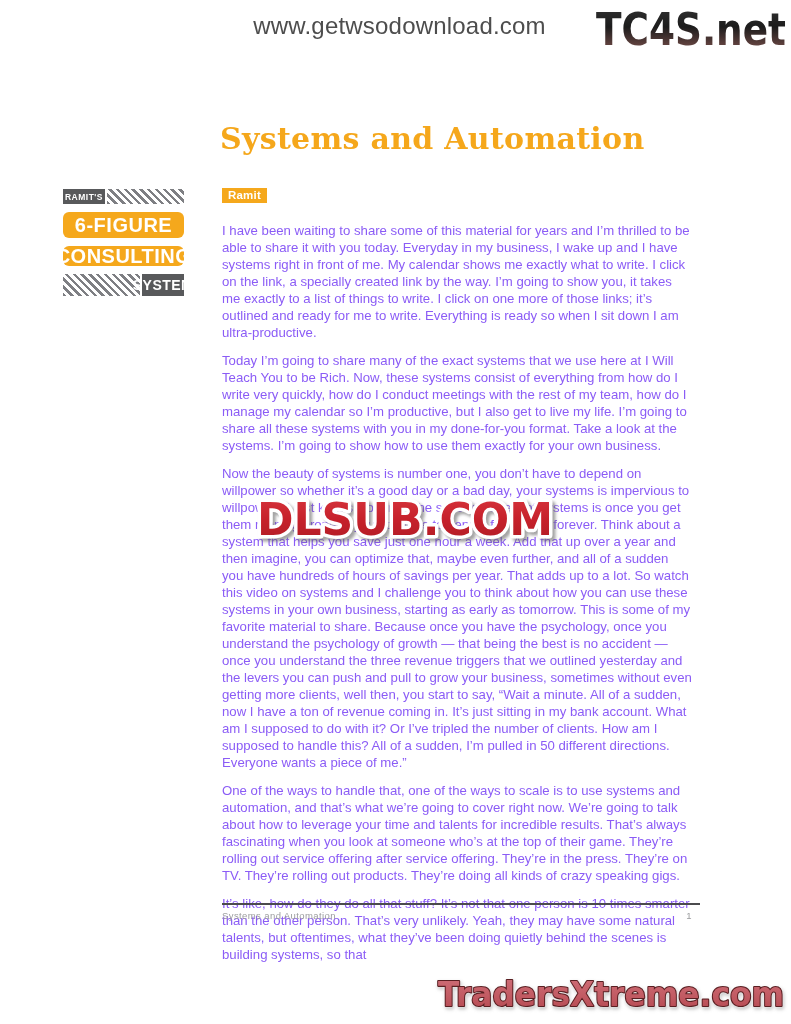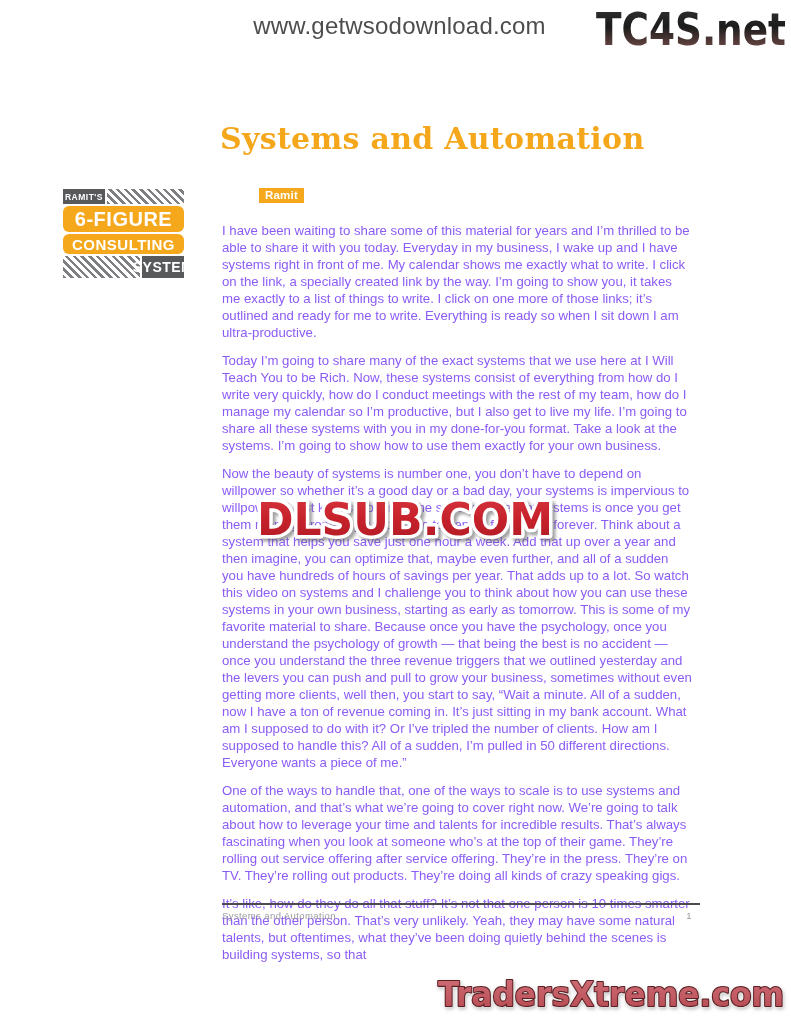--- a/index.html
+++ b/index.html
@@ -29,51 +29,50 @@
     font-weight: bold;
     font-size: 30px;
     color: #F5A71B;
     letter-spacing: 0.3px;
   }
 
   
   .badge {
     position: absolute; top: 189px; left: 63px;
     width: 121px;
-    display: flex; flex-direction: column; gap: 2px;
+    display: flex; flex-direction: column; gap: 8px;
   }
   .badge-row { display: flex; gap: 2px; }
   .badge-box {
     background: #58595B; color: #fff;
     font-weight: bold; display: flex; align-items: center; justify-content: center;
   }
   .badge-top-label { width: 42px; height: 15px; font-size: 8.5px; letter-spacing: 0.5px; }
   .badge-bottom-label { width: 42px; height: 22px; font-size: 14px; letter-spacing: 0.5px; }
   .stripes {
     flex: 1;
     background: repeating-linear-gradient(45deg, #7E7F83 0px, #7E7F83 2.5px, #ffffff 2.5px, #ffffff 5.5px);
   }
   .badge-orange {
     background: #F5A81C; color: #ffffff;
     font-weight: bold; text-align: center;
     display: flex; align-items: center; justify-content: center;
     width: 100%;
     border-radius: 6px;
   }
   .badge-line1 { height: 26px; font-size: 20px; letter-spacing: 0.5px; }
-  .badge-line2 { height: 20px; font-size: 15px; letter-spacing: 0.5px; }
+  .badge-line2 { height: 20px; font-size: 20px; letter-spacing: 0.5px; }
 
   
   .speaker-badge {
     position: absolute; top: 188px; left: 222px;
     background: #F5A81C; color: #ffffff;
     font-weight: bold; font-size: 11.5px;
     padding: 1px 6px 2px 6px;
     letter-spacing: 0.2px;
-    margin-left: 37px;
   }
   .body-col {
     position: absolute; top: 205px; left: 222px; width: 470px;
     font-size: 13.2px; line-height: 17px;
     color: #8b5cf6;
   }
   .body-col p { margin: 0 0 11px 0; }
 
   
   .wm-dlsub {

